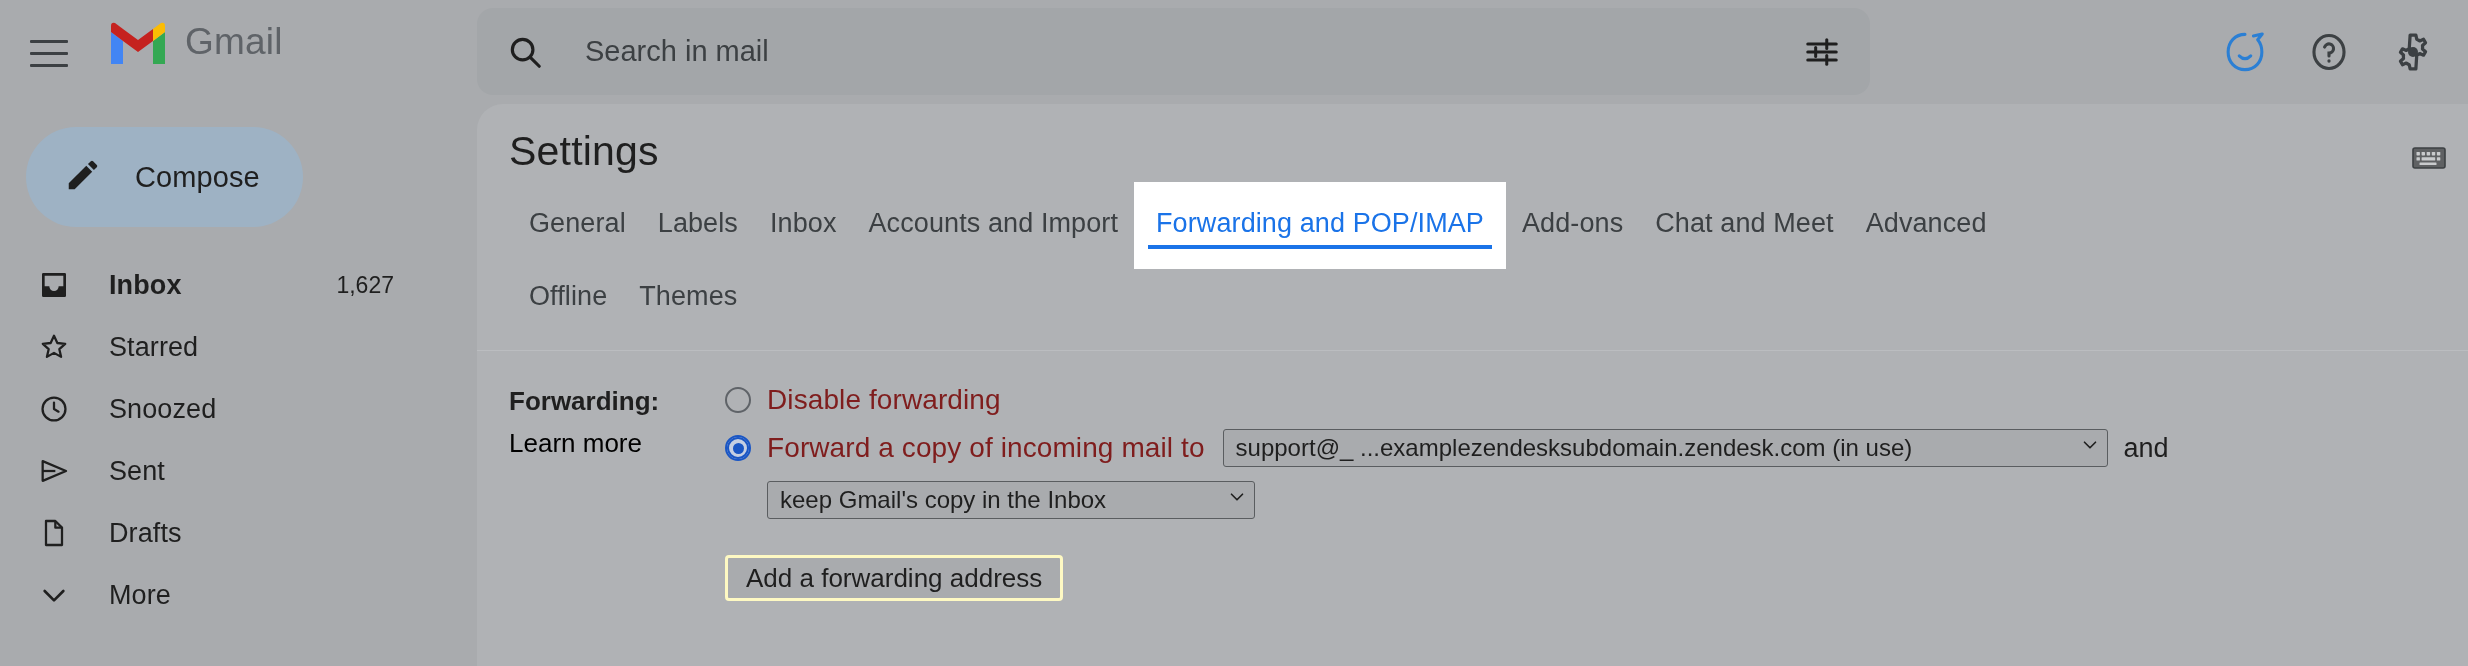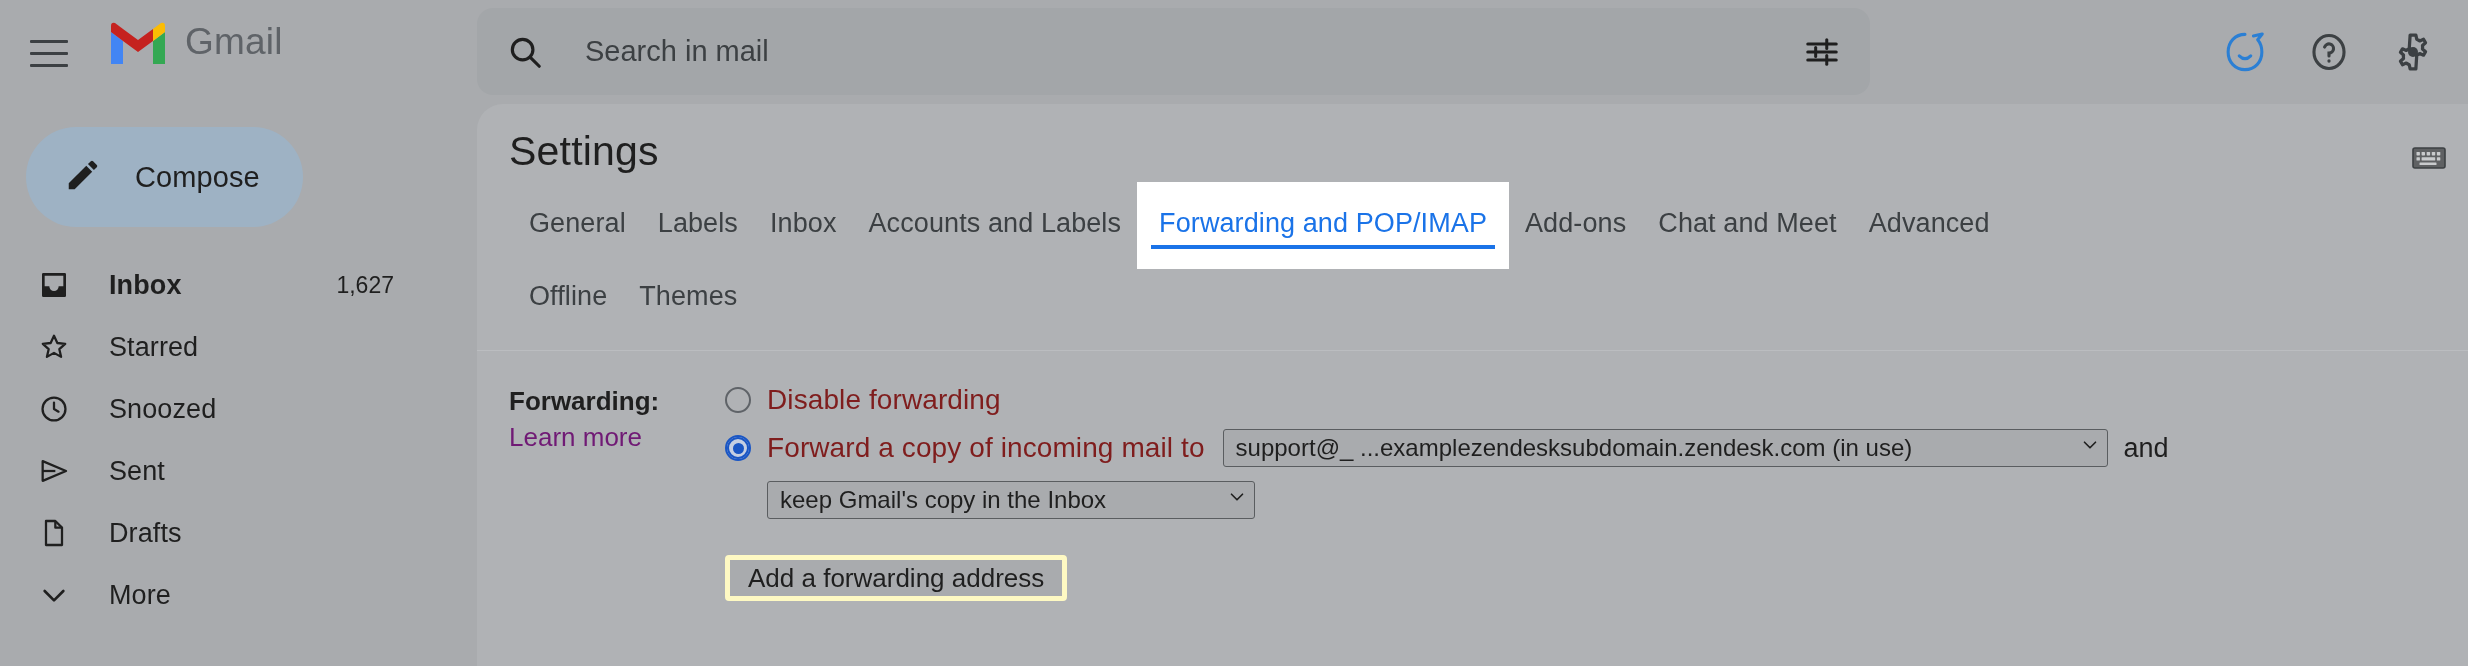--- a/index.html
+++ b/index.html
@@ -279,21 +279,22 @@
   }
   #forwarding-heading {
     font-size: 26px;
     font-weight: bold;
     color: #1f1f1f;
     line-height: 1.4;
   }
   #learn-more-link {
     display: block;
     font-size: 26px;
-    color: #701a75;
+    color: #000000;
+    margin-top: 6px;
     cursor: pointer;
     line-height: 1.4;
   }
 
   #forwarding-right {
     flex: 1;
     padding-top: 28px;
   }
 
   .radio-row {
@@ -380,21 +381,21 @@
   #disposition-select {
     width: 488px;
     justify-content: space-between;
   }
 
   #add-address-button {
     margin-top: 36px;
     margin-left: 0px;
     height: 46px;
     padding: 0 18px;
-    border: 5px solid #fef9c3;
+    border: 3px solid #fef9c3;
     border-radius: 4px;
     background: #a9abae;
     font-size: 26px;
     color: #1f1f1f;
     font-family: "Liberation Sans", sans-serif;
     cursor: pointer;
     display: inline-flex;
     align-items: center;
   }
 </style>
@@ -556,21 +557,21 @@
         <rect x="7.5" y="16.4" width="17" height="2.6" rx="0.6"></rect>
       </g>
     </svg>
   </div>
 
   <div id="tabs-region">
     <div id="tab-row-1">
       <div class="tab">General</div>
       <div class="tab">Labels</div>
       <div class="tab">Inbox</div>
-      <div class="tab">Accounts and Labels</div>
+      <div class="tab">Accounts and Import</div>
       <div class="tab active">Forwarding and POP/IMAP</div>
       <div class="tab">Add-ons</div>
       <div class="tab">Chat and Meet</div>
       <div class="tab">Advanced</div>
     </div>
     <div id="tab-row-2">
       <div class="tab">Offline</div>
       <div class="tab">Themes</div>
     </div>
   </div>

